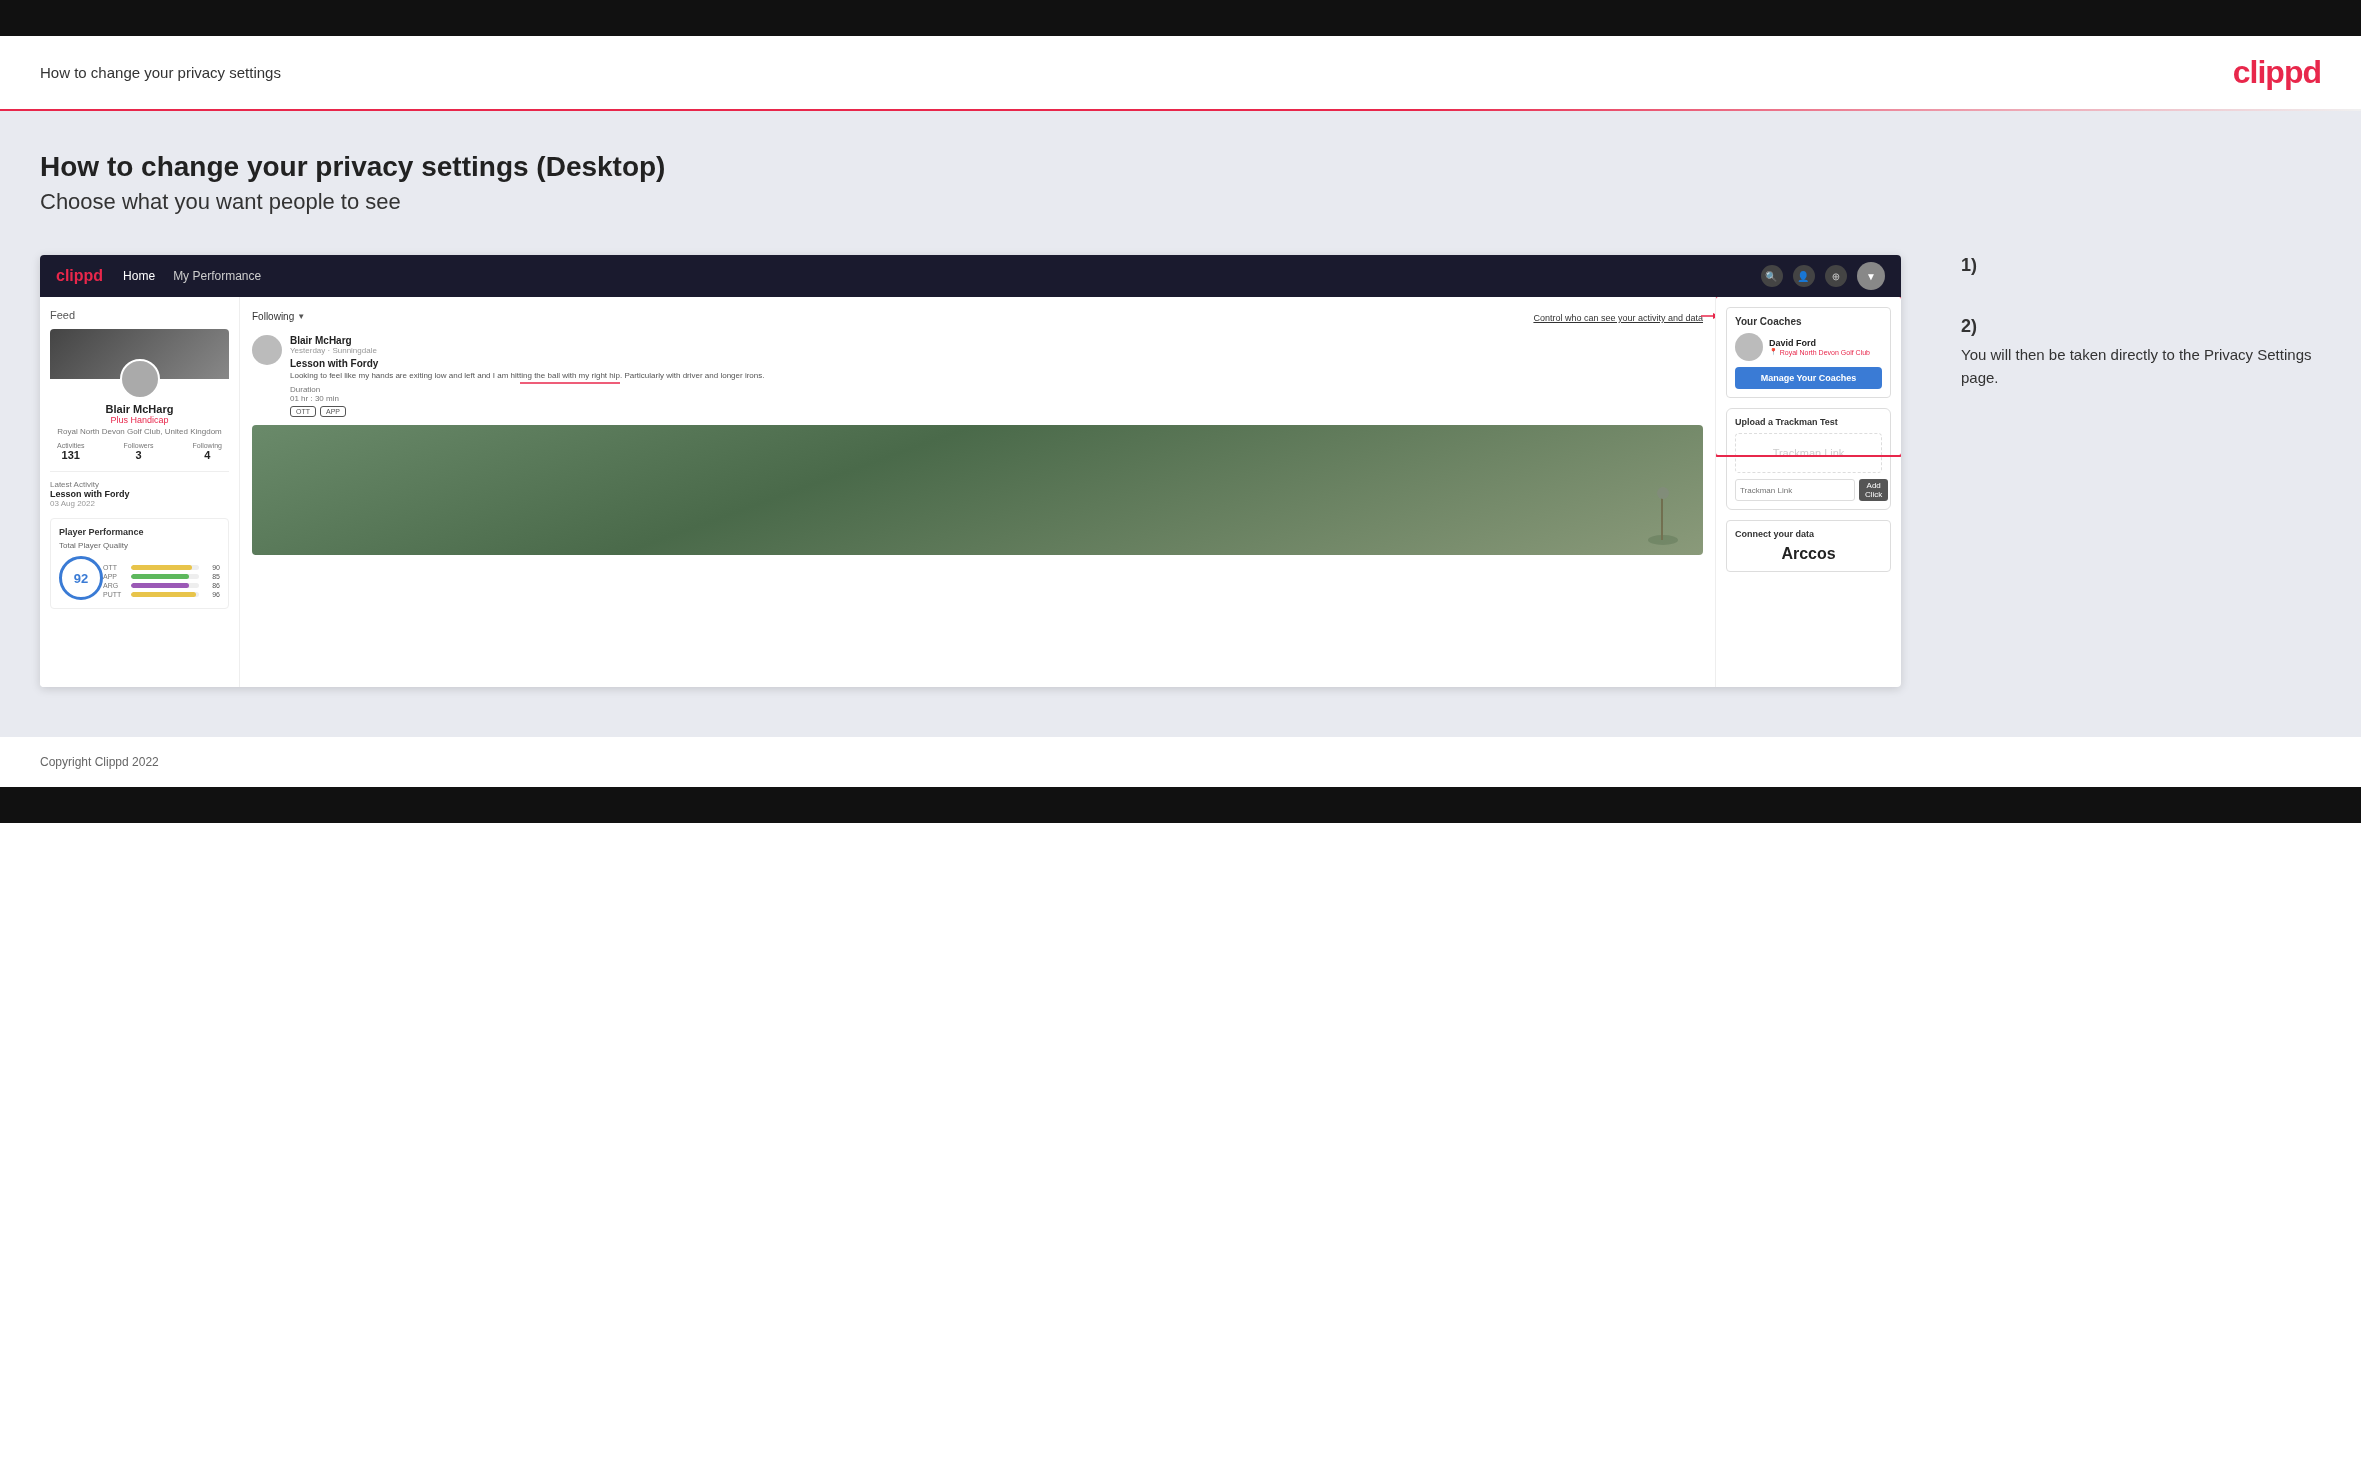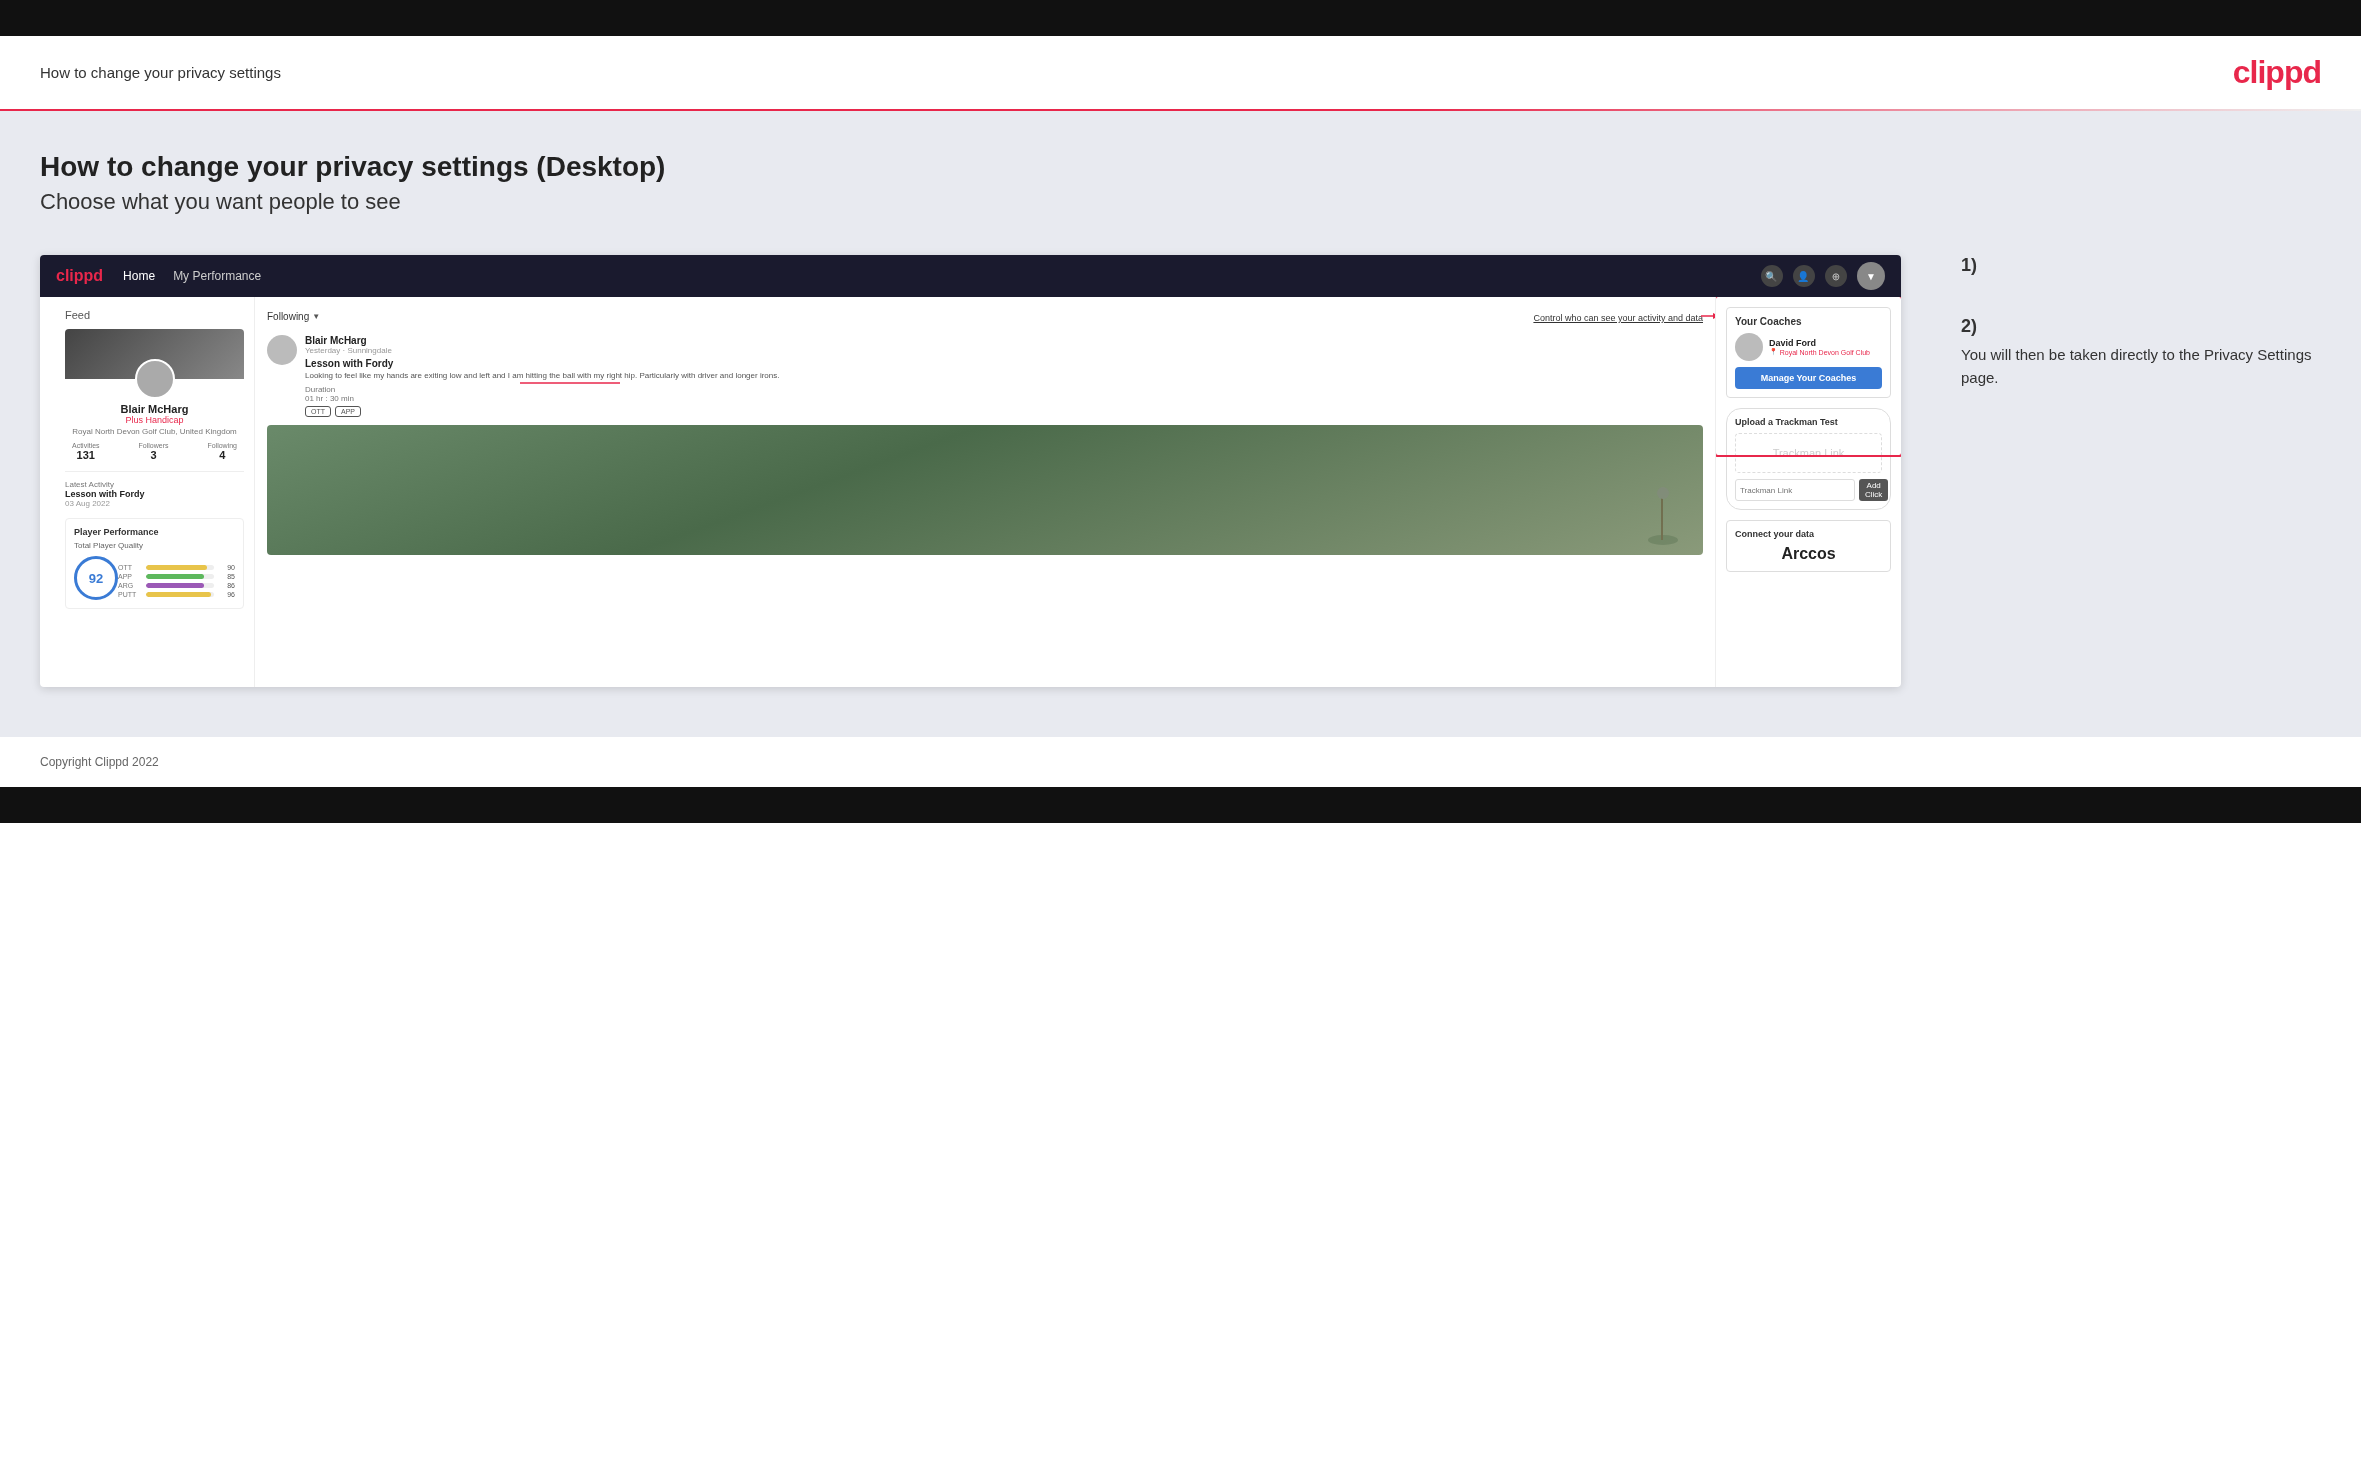--- a/index.html
+++ b/index.html
@@ -125,21 +125,20 @@
       justify-content: center;
       color: #fff;
       font-size: 10px;
     }
 
     
     .app-body {
       display: flex;
       height: 390px;
       overflow: hidden;
-      padding-left: 15px;
     }
 
     
     .app-sidebar {
       width: 200px;
       min-width: 200px;
       border-right: 1px solid #eee;
       padding: 12px 10px;
       background: #fff;
       overflow: hidden;
@@ -435,21 +434,21 @@
       border-radius: 4px;
       padding: 6px 0;
       width: 100%;
       font-size: 9px;
       font-weight: 600;
       cursor: pointer;
     }
 
     .trackman-box {
       border: 1px solid #ddd;
-      border-radius: 15px;
+      border-radius: 6px;
       padding: 8px;
       margin-bottom: 10px;
     }
     .trackman-title {
       font-size: 9px;
       font-weight: 700;
       color: #333;
       margin-bottom: 6px;
     }
     .trackman-placeholder {

